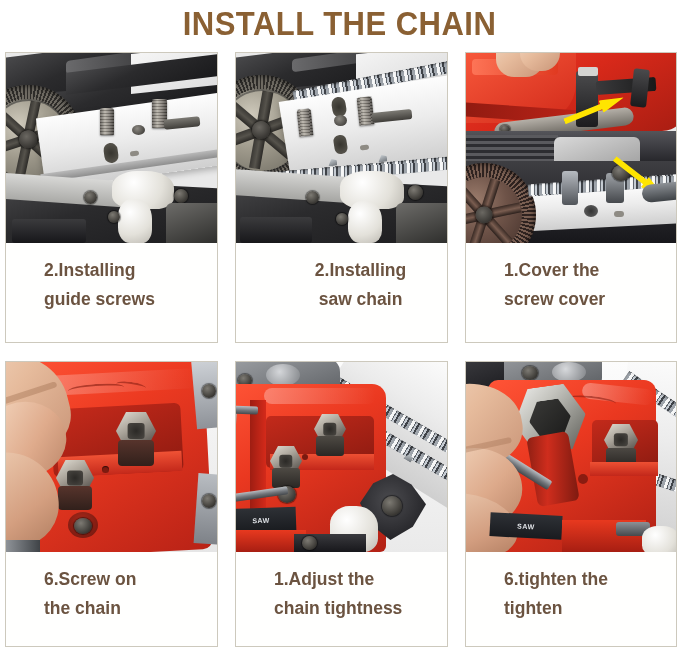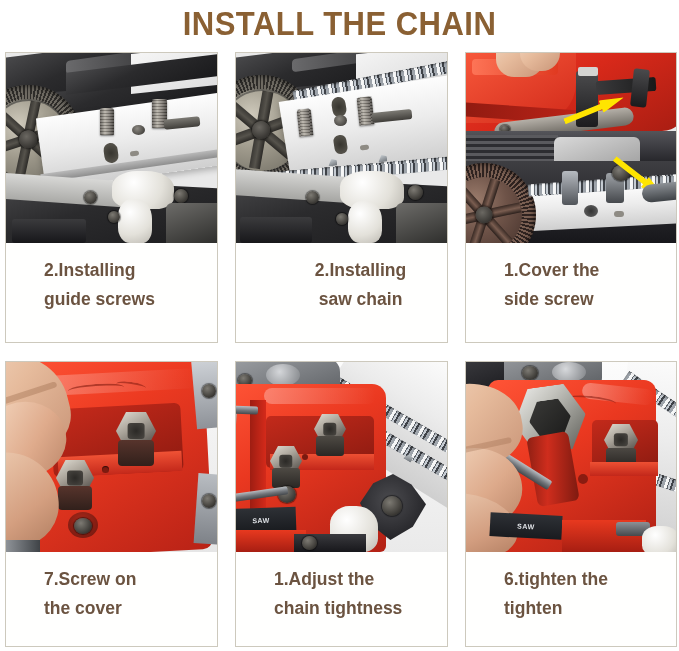--- a/index.html
+++ b/index.html
@@ -377,21 +377,21 @@
       </div>
       <div class="pz" style="left:96px;top:118px;width:16px;height:34px;background:linear-gradient(180deg,#b6bac0,#51555a);border-radius:3px;"></div>
       <div class="pz" style="left:140px;top:120px;width:18px;height:30px;background:linear-gradient(180deg,#9fa3a8,#45484c);border-radius:3px;"></div>
       <div class="pz bolt" style="left:146px;top:112px;width:18px;height:16px;"></div>
 
       <div class="arrow" style="left:142px;top:118px;width:62px;transform:rotate(38deg);"></div>
       <div class="pz" style="left:176px;top:130px;width:44px;height:18px;background:linear-gradient(180deg,#8d9196,#3e4246);border-radius:9px;transform:rotate(-6deg);"></div>
     </div>
     <div class="caption">
       <span class="cap-line">1.Cover the</span>
-      <span class="cap-line">side screw</span>
+      <span class="cap-line">screw cover</span>
     </div>
   </div>
 
   <div class="step-cell cell-4 row2">
     <div class="photo" aria-label="Fingers threading a hex nut onto one of the two studs protruding through the red side cover">
       <div class="pz" style="left:0;top:0;width:213px;height:190px;background:linear-gradient(180deg,#fafafa,#e6e6e6);"></div>
 
       <div class="pz red-body" style="left:6px;top:-4px;width:196px;height:196px;border-radius:10px;transform:rotate(-3deg);
                   background:linear-gradient(150deg,#ff5436 0%,#ec3a21 38%,#b82216 100%);"></div>
       <div class="pz" style="left:44px;top:6px;width:150px;height:22px;background:linear-gradient(90deg,#ff8567,#e8destroy);opacity:0;"></div>
@@ -424,22 +424,22 @@
                   background:linear-gradient(150deg,#f2d4ba,#d49f80 65%,#b07d60);"></div>
       <div class="pz" style="left:-6px;top:28px;width:58px;height:6px;background:rgba(150,100,70,.35);border-radius:3px;transform:rotate(-18deg);"></div>
 
       <div class="pz" style="left:188px;top:-4px;width:30px;height:70px;background:linear-gradient(180deg,#cfd3d8,#8e9298);transform:rotate(-5deg);"></div>
       <div class="pz bolt" style="left:196px;top:22px;width:14px;height:14px;"></div>
       <div class="pz" style="left:190px;top:112px;width:28px;height:70px;background:linear-gradient(180deg,#b9bdc2,#7e8288);transform:rotate(4deg);"></div>
       <div class="pz bolt" style="left:196px;top:132px;width:14px;height:14px;"></div>
       <div class="pz" style="left:0;top:178px;width:34px;height:14px;background:linear-gradient(90deg,#8f9398,#3f4347);"></div>
     </div>
     <div class="caption">
-      <span class="cap-line">7.Screw on</span>
-      <span class="cap-line">the cover</span>
+      <span class="cap-line">6.Screw on</span>
+      <span class="cap-line">the chain</span>
     </div>
   </div>
 
   <div class="step-cell cell-5 row2">
     <div class="photo" aria-label="L-shaped hex key inserted in the tensioning screw on the red cover while the chain and white guide bar extend up to the right">
       <div class="pz" style="left:0;top:0;width:213px;height:190px;background:linear-gradient(180deg,#fcfcfc,#eaeaea);"></div>
 
       <div class="pz white-bar" style="left:92px;top:-14px;width:180px;height:130px;transform:rotate(32deg);"></div>
 
       <div class="pz chain" style="left:86px;top:6px;width:170px;height:12px;transform:rotate(30deg);transform-origin:left center;">

